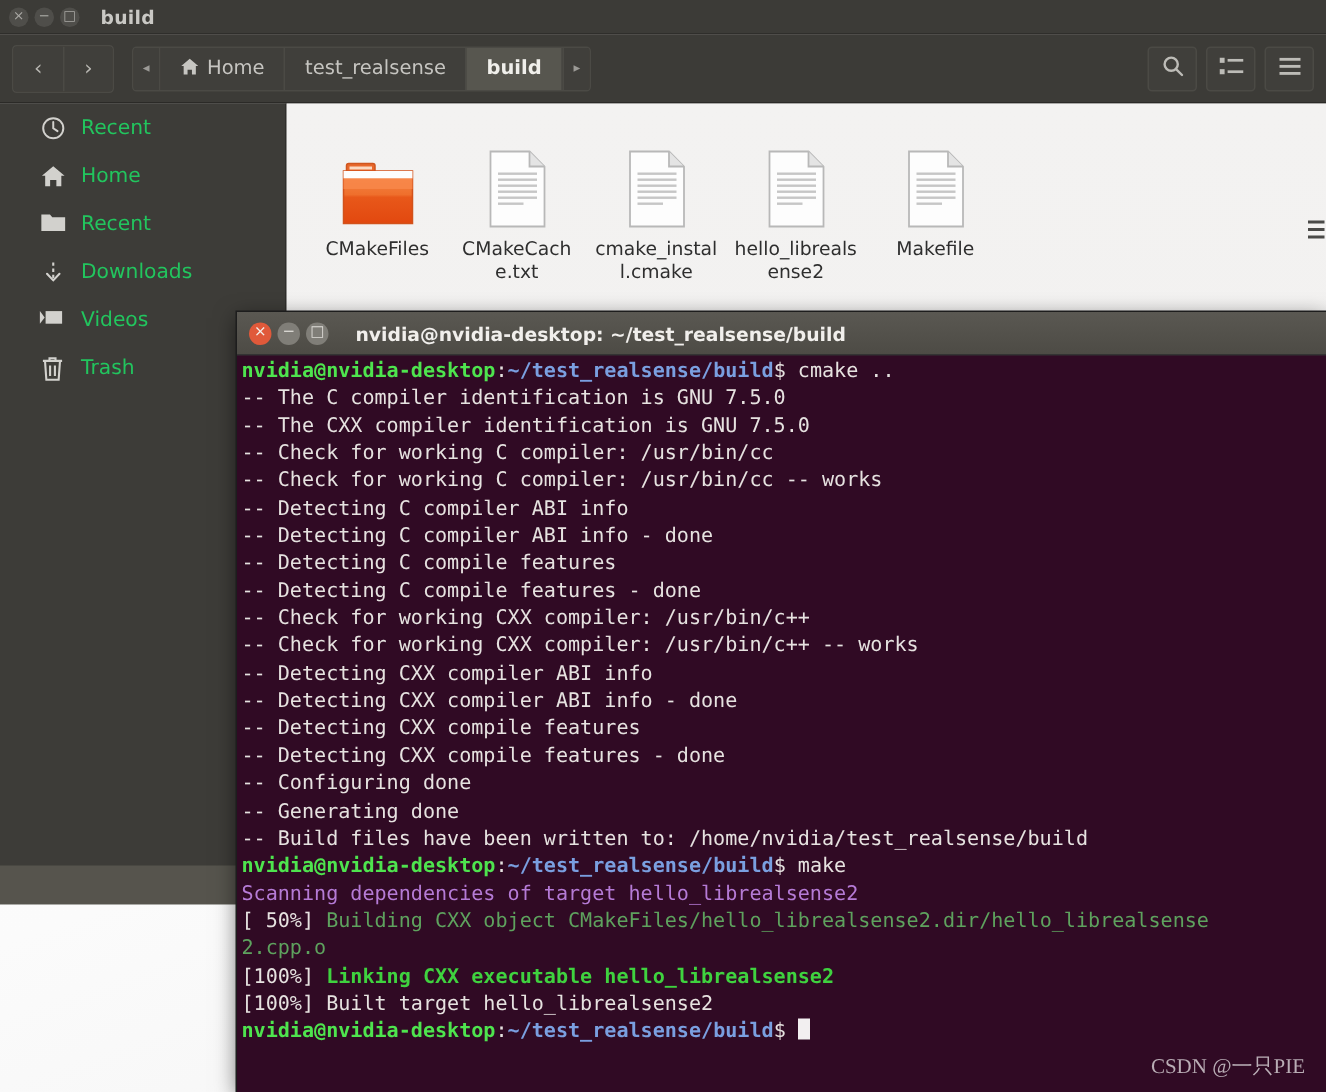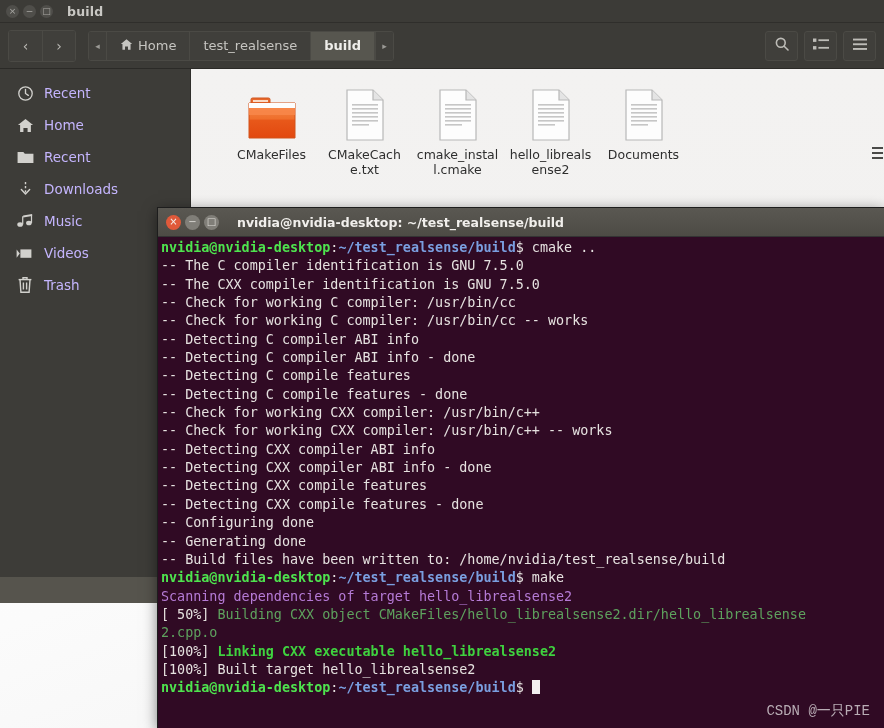--- a/index.html
+++ b/index.html
@@ -82,38 +82,38 @@
   }
 
   .fm-body { display: flex; height: 534px; }
 
   
   .sidebar {
     width: 190px; background: #3d3c38; flex: none;
     padding-top: 8px; color: #d8d7d3;
   }
   .side-item {
-    height: 32px; display: flex; align-items: center;
-    padding-left: 10px; font-size: 13.5px; color: #c4b5fd;
+    height: 32px; display: flex; align-items: flex-start;
+    padding-left: 20px; font-size: 13.5px; color: #22c55e;
   }
   .side-icon {
     width: 30px; flex: none; display: flex; align-items: center;
     justify-content: center; color: #d2d1cd;
   }
   .side-label { margin-left: 4px; }
   .side-gap { height: 8px; }
 
   
   .content {
     flex: 1; position: relative;
     background: linear-gradient(180deg,#f3f2f1 0%, #f2f1f0 55%, #dededd 100%);
     border-left: 1px solid #2f2e2b;
     overflow: hidden;
   }
-  .files { display: flex; padding: 12px 0 0 14px; gap: 0; margin-left: 20px; }
+  .files { display: flex; padding: 23px 0 0 14px; gap: 0; }
   .file {
     width: 93px; display: flex; flex-direction: column;
     align-items: center; text-align: center;
   }
   .file-ico { height: 60px; display: flex; align-items: flex-end; justify-content: center; }
   .file-name {
     margin-top: 6px; font-size: 12.5px; color: #2e2e2e;
     line-height: 15px; word-break: break-all; width: 84px;
   }
 
@@ -169,21 +169,21 @@
   .pur{ color: #b57bd6; }                          
   .gr { color: #5ea25e; }                          
   .gb { color: #3fd23f; font-weight: bold; }       
   .cursor {
     display: inline-block; width: 8px; height: 14px;
     background: #f2eff0; vertical-align: -2px;
   }
   .watermark {
     position: absolute; right: 14px; bottom: 8px;
     color: #b9adb5; font-size: 14px;
-    font-family: Liberation Mono, monospace;
+    font-family: Liberation Serif, serif;
   }
 </style>
 </head>
 <body>
 
 <div id="root">
   <div class="desktop"></div>
 
   <div class="fm-window">
 
@@ -286,32 +286,20 @@
         <div class="side-item">
           <span class="side-icon">
             <svg width="17" height="18" viewBox="0 0 18 18" fill="none" stroke="#d2d1cd" stroke-width="1.5">
               <path d="M9 1.5v11.2" stroke-dasharray="2.4 2"></path>
                 <path d="M4.6 9.6L9 14.2l4.4-4.6" stroke-linecap="round" stroke-linejoin="round"></path>
             </svg>
           </span>
           <span class="side-label">Downloads</span>
         </div>
 
-        <div class="side-item">
-          <span class="side-icon">
-            <svg width="17" height="16" viewBox="0 0 18 16" fill="#d2d1cd">
-              <path d="M6.5 2.2L16 0.6v2.1L6.5 4.3z"></path>
-                <rect x="5.4" y="3" width="1.3" height="8.6"></rect>
-              <rect x="14.7" y="1.4" width="1.3" height="8.6"></rect>
-              <ellipse cx="3.3" cy="11.8" rx="3" ry="2.4"></ellipse>
-                <ellipse cx="12.6" cy="10.2" rx="3" ry="2.4"></ellipse>
-            </svg>
-          </span>
-          <span class="side-label">Music</span>
-        </div>
 
 
         <div class="side-item">
           <span class="side-icon">
             <svg width="18" height="13" viewBox="0 0 18 13" fill="#d2d1cd">
               <rect x="4.4" y="2.4" width="11" height="8.4"></rect>
                 <path d="M0.6 2.4l3.2 4.2-3.2 4.2z"></path>
             </svg>
           </span>
           <span class="side-label">Videos</span>
@@ -422,21 +410,21 @@
                 <g fill="#c6c6c6">
                   <rect x="8" y="15" width="26" height="1.6"></rect>
                     <rect x="8" y="19" width="26" height="1.6"></rect>
                   <rect x="8" y="23" width="26" height="1.6"></rect>
                     <rect x="8" y="27" width="26" height="1.6"></rect>
                   <rect x="8" y="31" width="26" height="1.6"></rect>
                     <rect x="8" y="35" width="17" height="1.6"></rect>
                 </g>
               </svg>
             </div>
-            <div class="file-name">Documents</div>
+            <div class="file-name">Makefile</div>
           </div>
 
         </div>
 
         <div class="scroll-handle">
           <i></i>
             <i></i>
             <i></i>
         </div>
       </div>

